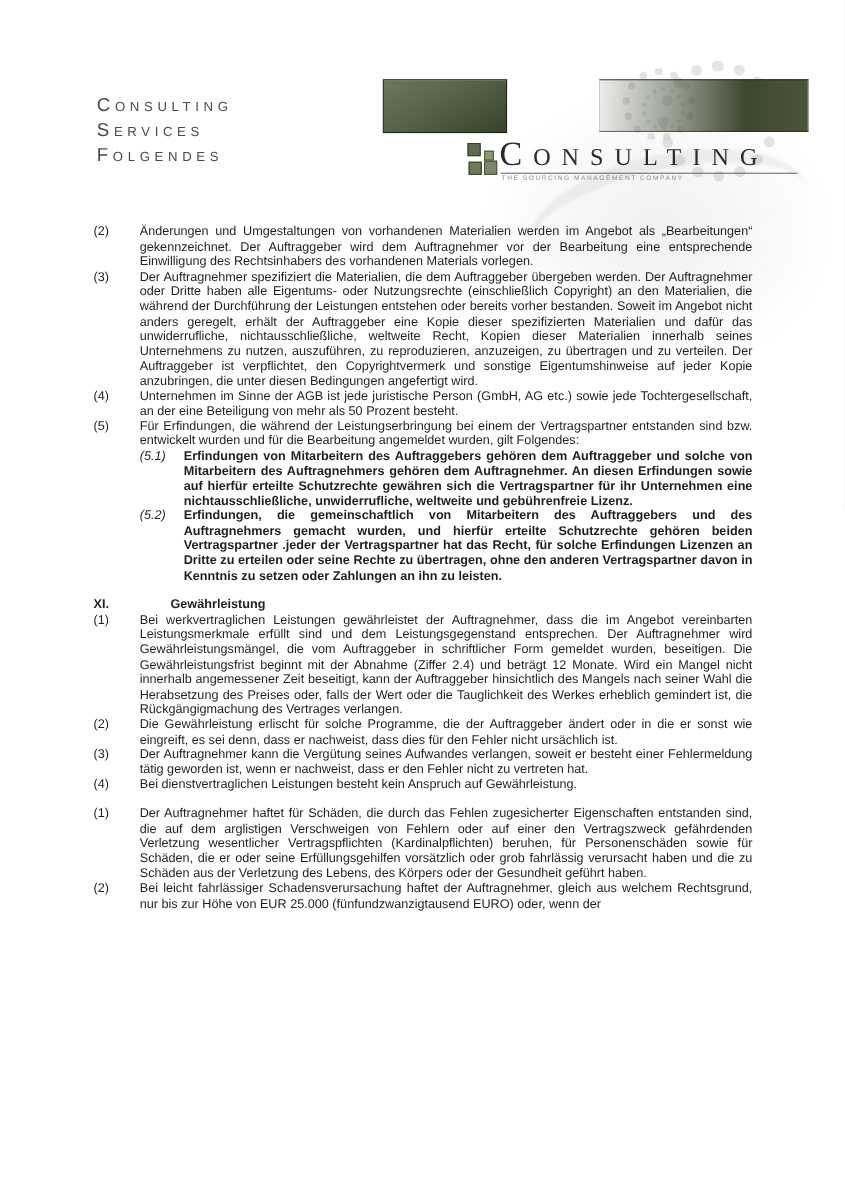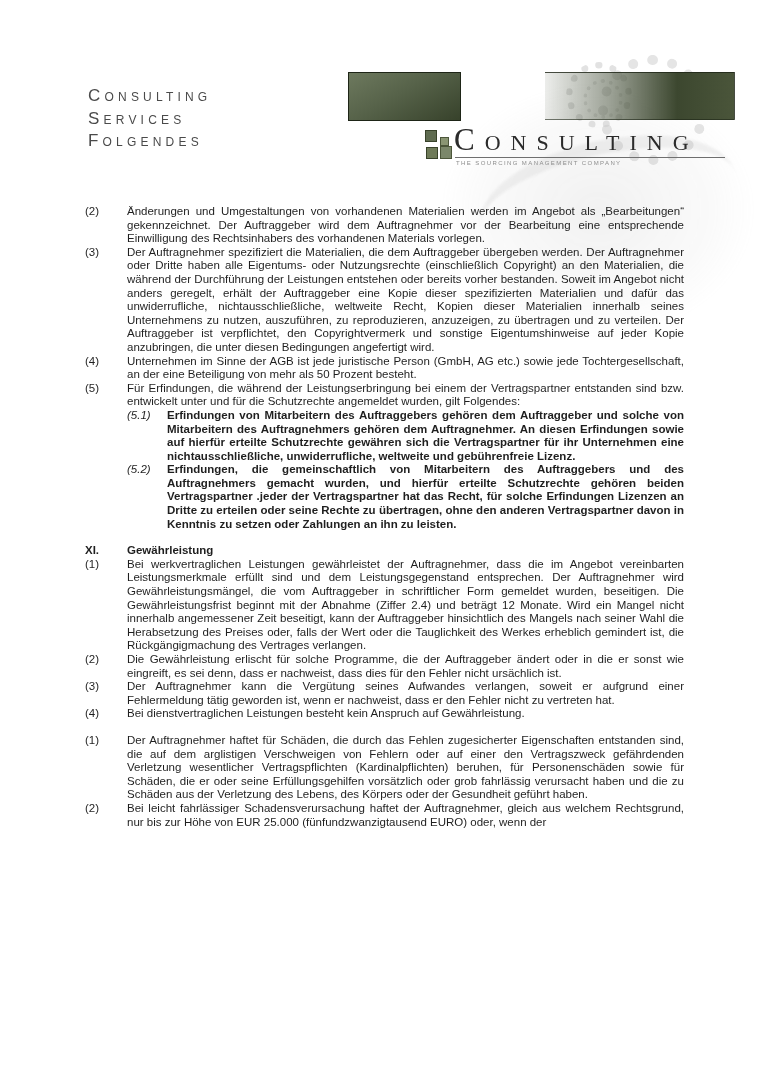--- a/index.html
+++ b/index.html
@@ -71,21 +71,21 @@
     position:absolute; left:85px; top:205px; width:599px;
     font-size:11.5px; line-height:13.6px; color:#1f1f1f;
   }
   .item { display:flex; }
   .item > .num { width:42px; flex:none; }
   .item > .txt { flex:1; text-align:justify; }
   .sub-item { display:flex; margin-left:42px; }
   .sub-item > .num { width:40px; flex:none;font-style:italic; }
   .sub-item > .txt { flex:1; text-align:justify;font-weight:bold; }
 
-  .section-head { display:flex; font-weight:bold; margin-top:13px; }
+  .section-head { display:flex; font-weight:bold; margin-top:13px;gap:28px; }
   .section-head .num { width:42px; flex:none; }
   .sec-body.spaced { margin-top:13px; }
 </style>
 </head>
 <body>
 
 <div class="page">
 
   <div class="wm wm1"></div>
   <div class="wm wm2"></div>
@@ -123,21 +123,21 @@
       <p class="txt">Der Auftragnehmer spezifiziert die Materialien, die dem Auftraggeber übergeben werden. Der Auftragnehmer oder Dritte haben alle Eigentums- oder Nutzungsrechte (einschließlich Copyright) an den Materialien, die während der Durchführung der Leistungen entstehen oder bereits vorher bestanden. Soweit im Angebot nicht anders geregelt, erhält der Auftraggeber eine Kopie dieser spezifizierten Materialien und dafür das unwiderrufliche, nichtausschließliche, weltweite Recht, Kopien dieser Materialien innerhalb seines Unternehmens zu nutzen, auszuführen, zu reproduzieren, anzuzeigen, zu übertragen und zu verteilen. Der Auftraggeber ist verpflichtet, den Copyrightvermerk und sonstige Eigentumshinweise auf jeder Kopie anzubringen, die unter diesen Bedingungen angefertigt wird.</p>
     </div>
 
     <div class="item">
       <span class="num">(4)</span>
       <p class="txt">Unternehmen im Sinne der AGB ist jede juristische Person (GmbH, AG etc.) sowie jede Tochtergesellschaft, an der eine Beteiligung von mehr als 50 Prozent besteht.</p>
     </div>
 
     <div class="item">
       <span class="num">(5)</span>
-      <p class="txt">Für Erfindungen, die während der Leistungserbringung bei einem der Vertragspartner entstanden sind bzw. entwickelt unter und für die Schutzrechte angemeldet wurden, gilt Folgendes:</p>
+      <p class="txt">Für Erfindungen, die während der Leistungserbringung bei einem der Vertragspartner entstanden sind bzw. entwickelt wurden und für die Bearbeitung angemeldet wurden, gilt Folgendes:</p>
     </div>
     <div class="sub-item">
       <span class="num">(5.1)</span>
       <p class="txt">Erfindungen von Mitarbeitern des Auftraggebers gehören dem Auftraggeber und solche von Mitarbeitern des Auftragnehmers gehören dem Auftragnehmer. An diesen Erfindungen sowie auf hierfür erteilte Schutzrechte gewähren sich die Vertragspartner für ihr Unternehmen eine nichtausschließliche, unwiderrufliche, weltweite und gebührenfreie Lizenz.</p>
     </div>
     <div class="sub-item">
       <span class="num">(5.2)</span>
       <p class="txt">Erfindungen, die gemeinschaftlich von Mitarbeitern des Auftraggebers und des Auftragnehmers gemacht wurden, und hierfür erteilte Schutzrechte gehören beiden Vertragspartner .jeder der Vertragspartner hat das Recht, für solche Erfindungen Lizenzen an Dritte zu erteilen oder seine Rechte zu übertragen, ohne den anderen Vertragspartner davon in Kenntnis zu setzen oder Zahlungen an ihn zu leisten.</p>
     </div>
 
@@ -149,21 +149,21 @@
       <div class="item">
         <span class="num">(1)</span>
         <p class="txt">Bei werkvertraglichen Leistungen gewährleistet der Auftragnehmer, dass die im Angebot vereinbarten Leistungsmerkmale erfüllt sind und dem Leistungsgegenstand entsprechen. Der Auftragnehmer wird Gewährleistungsmängel, die vom Auftraggeber in schriftlicher Form gemeldet wurden, beseitigen. Die Gewährleistungsfrist beginnt mit der Abnahme (Ziffer 2.4) und beträgt 12 Monate. Wird ein Mangel nicht innerhalb angemessener Zeit beseitigt, kann der Auftraggeber hinsichtlich des Mangels nach seiner Wahl die Herabsetzung des Preises oder, falls der Wert oder die Tauglichkeit des Werkes erheblich gemindert ist, die Rückgängigmachung des Vertrages verlangen.</p>
       </div>
       <div class="item">
         <span class="num">(2)</span>
         <p class="txt">Die Gewährleistung erlischt für solche Programme, die der Auftraggeber ändert oder in die er sonst wie eingreift, es sei denn, dass er nachweist, dass dies für den Fehler nicht ursächlich ist.</p>
       </div>
       <div class="item">
         <span class="num">(3)</span>
-        <p class="txt">Der Auftragnehmer kann die Vergütung seines Aufwandes verlangen, soweit er aufgrund einer Fehlermeldung tätig geworden ist, wenn er nachweist, dass er den Fehler nicht zu vertreten hat.</p>
+        <p class="txt">Der Auftragnehmer kann die Vergütung seines Aufwandes verlangen, soweit er besteht einer Fehlermeldung tätig geworden ist, wenn er nachweist, dass er den Fehler nicht zu vertreten hat.</p>
       </div>
       <div class="item">
         <span class="num">(4)</span>
         <p class="txt">Bei dienstvertraglichen Leistungen besteht kein Anspruch auf Gewährleistung.</p>
       </div>
     </div>
 
     <div class="sec-body spaced">
       <div class="item">
         <span class="num">(1)</span>

